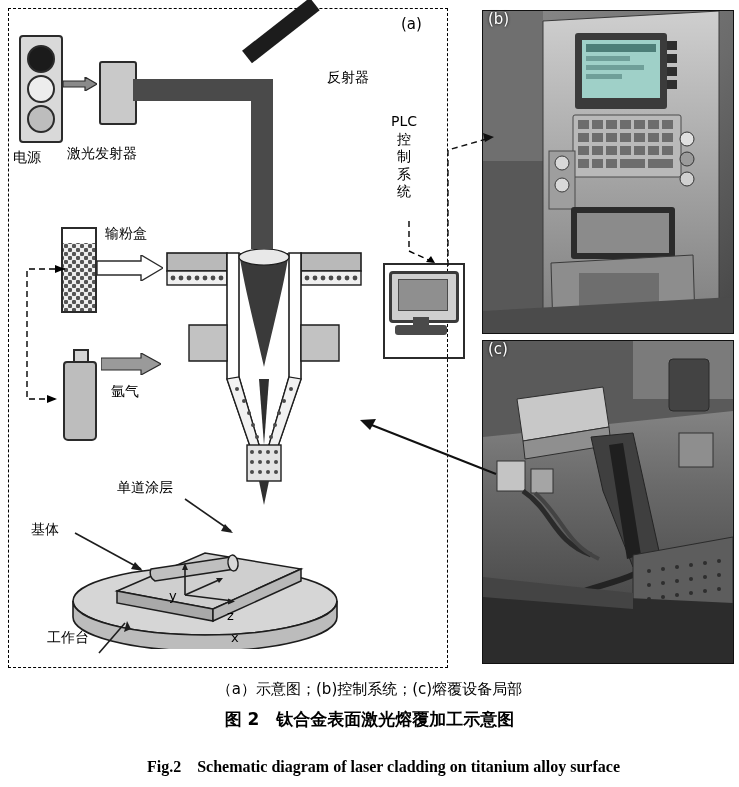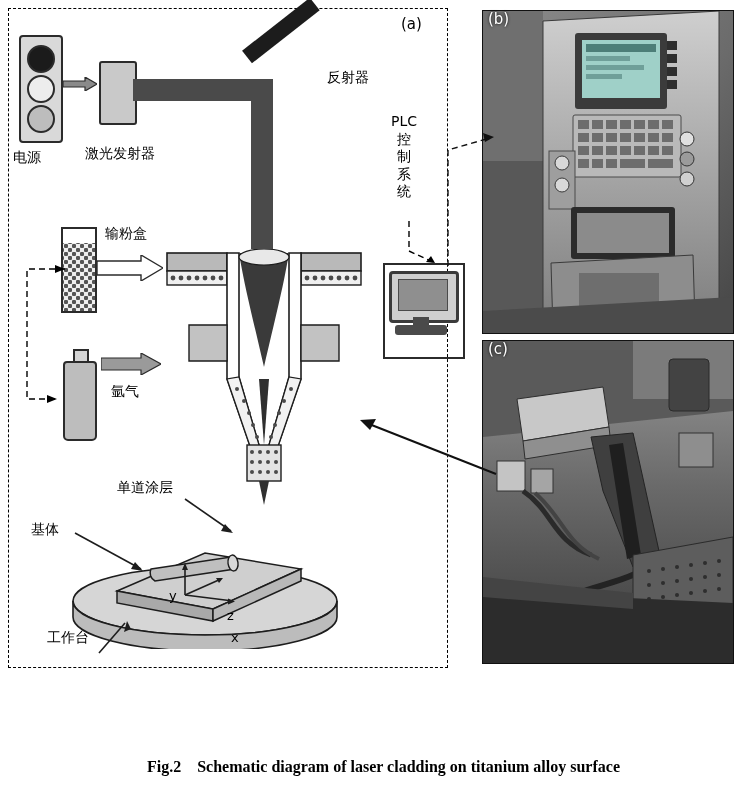--- a/index.html
+++ b/index.html
@@ -90,21 +90,21 @@
       <div class="circ" id="c2"></div>
       <div class="circ" id="c3"></div>
     </div>
     <div class="lbl lbl-cn" style="left:4px;top:140px;">电源</div>
 
     <svg id="arrow-pl" width="34" height="14" viewBox="0 0 34 14">
       <path d="M0 4 h22 v-4 l12 7 -12 7 v-4 H0 z" fill="#8a8a8a" stroke="#2b2b2b" stroke-width="1.2"></path>
     </svg>
 
     <div id="laser-box"></div>
-    <div class="lbl lbl-cn" style="left:76px;top:136px;">激光发射器</div>
+    <div class="lbl lbl-cn" style="left:58px;top:136px;">激光发射器</div>
 
     <div id="beam-h"></div>
     <div id="beam-v"></div>
     <div id="mirror"></div>
     <div class="lbl lbl-cn" style="left:292px;top:60px;margin-left:26px;">反射器</div>
 
     <div class="lbl lbl-cn" style="left:382px;top:104px;text-align:center;width:26px;line-height:1.25;">PLC
 控
 制
 系
@@ -402,15 +402,17 @@
 
   <svg style="position:absolute;left:350px;top:412px;" width="150" height="70" viewBox="0 0 150 70">
     <path d="M146 62 L14 10" stroke="#111" stroke-width="2" fill="none"></path>
     <path d="M10 8 l16 -1 l-6 11 z" fill="#111"></path>
   </svg>
   <svg style="position:absolute;left:446px;top:130px;" width="50" height="140" viewBox="0 0 50 140">
     <path d="M2 136 L2 20 L44 8" stroke="#111" stroke-width="1.4" fill="none" stroke-dasharray="6 4"></path>
     <path d="M48 7 l-11 -4 l2 9 z" fill="#111"></path>
   </svg>
 
+  <div class="cap" id="cap1">（a）示意图；(b)控制系统；(c)熔覆设备局部</div>
+  <div class="cap" id="cap2">图 2 钛合金表面激光熔覆加工示意图</div>
   <div class="cap" id="cap3">Fig.2 Schematic diagram of laser cladding on titanium alloy surface</div>
 
 </div>
 
 </body></html>

